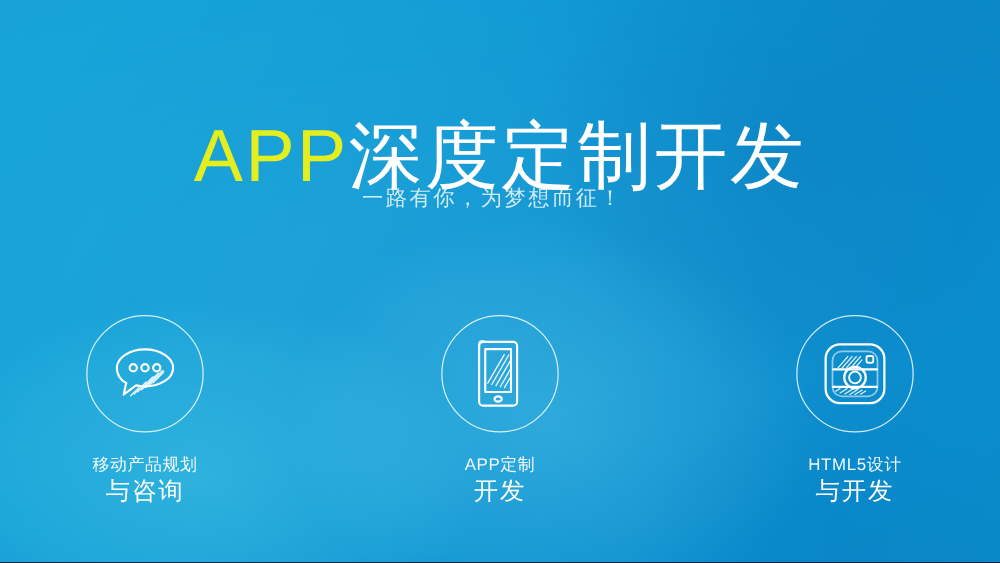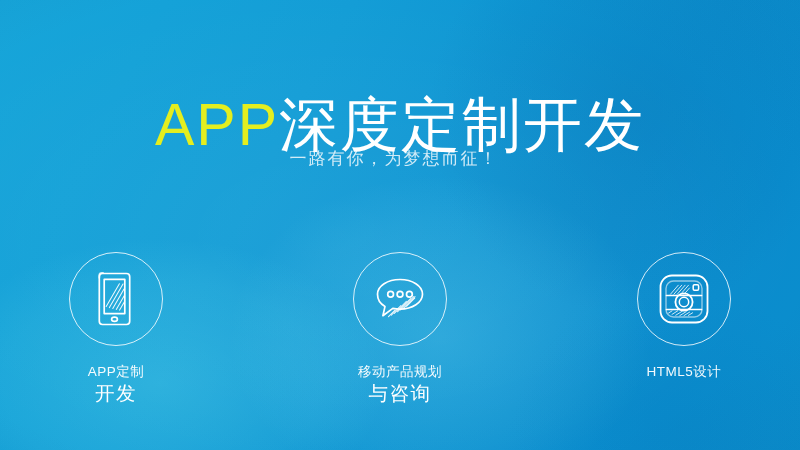--- a/index.html
+++ b/index.html
@@ -174,42 +174,20 @@
   <div id="bg-shade-bottomright"></div>
   <div id="bg-vignette"></div>
 
   <div id="content">
 
     <h1 id="headline"><span class="headline-app">APP</span><span class="headline-cn">深度定制开发</span></h1>
 
     <div id="subtitle">一路有你，为梦想而征！</div>
 
     <div id="features">
-
-      <div class="feature">
-        <div class="feature-circle">
-          <svg width="48" height="58" viewBox="0 0 48 58" fill="none" stroke="#ffffff" stroke-width="1.7" stroke-linecap="round" stroke-linejoin="round">
-            <path d="M10.5 3.5h24a3.2 3.2 0 0 1 3.2 3.2v44.6a3.2 3.2 0 0 1-3.2 3.2h-24a3.2 3.2 0 0 1-3.2-3.2V6.7a3.2 3.2 0 0 1 3.2-3.2z"></path>
-            <path d="M12.2 9.3h20.6v34.3H12.2z"></path>
-            <ellipse cx="22.5" cy="49.2" rx="2.9" ry="2.1"></ellipse>
-            <path d="M7.3 7.8V5.0a2.2 2.2 0 0 1 2.2-2.2h1.6" opacity="0.75"></path>
-            <g stroke-width="1.05" opacity="0.92">
-              <path d="M14.2 36.5l13.2-22.8"></path>
-              <path d="M17.4 37.6l13.6-23.6"></path>
-              <path d="M20.8 38.5l11.2-19.4"></path>
-              <path d="M24.3 39.4l8.2-14.2"></path>
-              <path d="M27.6 40.1l5.0-8.7"></path>
-            </g>
-          </svg>
-        </div>
-        <div class="feature-labels">
-          <div class="label-top">APP定制</div>
-          <div class="label-bottom">开发</div>
-        </div>
-      </div>
 
       <div class="feature">
         <div class="feature-circle">
           <svg width="56" height="52" viewBox="0 0 56 52" fill="none" stroke="#ffffff" stroke-width="1.7" stroke-linecap="round" stroke-linejoin="round">
             <path d="M28 6.5c12.4 0 22.5 6.6 22.5 14.8S40.4 36.1 28 36.1c-2.5 0-4.9-.28-7.2-.78l-9.9 7.4 2.1-9.3C7.9 30.7 5.5 26.3 5.5 21.3 5.5 13.1 15.6 6.5 28 6.5z"></path>
             <circle cx="18.6" cy="21.2" r="2.9"></circle>
             <circle cx="28" cy="21.2" r="2.9"></circle>
             <circle cx="37.4" cy="21.2" r="2.9"></circle>
             <g stroke-width="1.05" opacity="0.9">
               <path d="M34.5 33.3l8.2-8.2"></path>
@@ -218,20 +196,42 @@
               <path d="M25.4 38.8l13.2-13.2"></path>
               <path d="M22.3 40.5l12.1-12.1"></path>
               <path d="M19.3 42.2l9.6-9.6"></path>
               <path d="M16.5 43.6l6.5-6.5"></path>
             </g>
           </svg>
         </div>
         <div class="feature-labels">
           <div class="label-top">移动产品规划</div>
           <div class="label-bottom">与咨询</div>
+        </div>
+      </div>
+
+      <div class="feature">
+        <div class="feature-circle">
+          <svg width="48" height="58" viewBox="0 0 48 58" fill="none" stroke="#ffffff" stroke-width="1.7" stroke-linecap="round" stroke-linejoin="round">
+            <path d="M10.5 3.5h24a3.2 3.2 0 0 1 3.2 3.2v44.6a3.2 3.2 0 0 1-3.2 3.2h-24a3.2 3.2 0 0 1-3.2-3.2V6.7a3.2 3.2 0 0 1 3.2-3.2z"></path>
+            <path d="M12.2 9.3h20.6v34.3H12.2z"></path>
+            <ellipse cx="22.5" cy="49.2" rx="2.9" ry="2.1"></ellipse>
+            <path d="M7.3 7.8V5.0a2.2 2.2 0 0 1 2.2-2.2h1.6" opacity="0.75"></path>
+            <g stroke-width="1.05" opacity="0.92">
+              <path d="M14.2 36.5l13.2-22.8"></path>
+              <path d="M17.4 37.6l13.6-23.6"></path>
+              <path d="M20.8 38.5l11.2-19.4"></path>
+              <path d="M24.3 39.4l8.2-14.2"></path>
+              <path d="M27.6 40.1l5.0-8.7"></path>
+            </g>
+          </svg>
+        </div>
+        <div class="feature-labels">
+          <div class="label-top">APP定制</div>
+          <div class="label-bottom">开发</div>
         </div>
       </div>
 
       <div class="feature">
         <div class="feature-circle">
           <svg width="56" height="56" viewBox="0 0 56 56" fill="none" stroke="#ffffff" stroke-width="1.8" stroke-linecap="round" stroke-linejoin="round">
             <rect x="4.5" y="4.5" width="47" height="47" rx="11.5"></rect>
             <rect x="10" y="10" width="36" height="36" rx="7.5" stroke-width="1.4" opacity="0.55"></rect>
             <path d="M10.5 24.5h35" stroke-width="1.7"></path>
             <path d="M10.5 38.5h35" stroke-width="1.7"></path>
@@ -248,19 +248,20 @@
               <path d="M16.0 43.4l5.6-3.5"></path>
               <path d="M19.8 44.2l6.6-4.1"></path>
               <path d="M23.8 44.6l6.4-4.0"></path>
               <path d="M28.0 44.6l5.6-3.5"></path>
               <path d="M32.4 44.4l4.2-2.6"></path>
             </g>
           </svg>
         </div>
         <div class="feature-labels">
           <div class="label-top">HTML5设计</div>
+          <div class="label-bottom">与开发</div>
         </div>
       </div>
 
 
     </div>
   </div>
 </div>
 
 </body></html>

